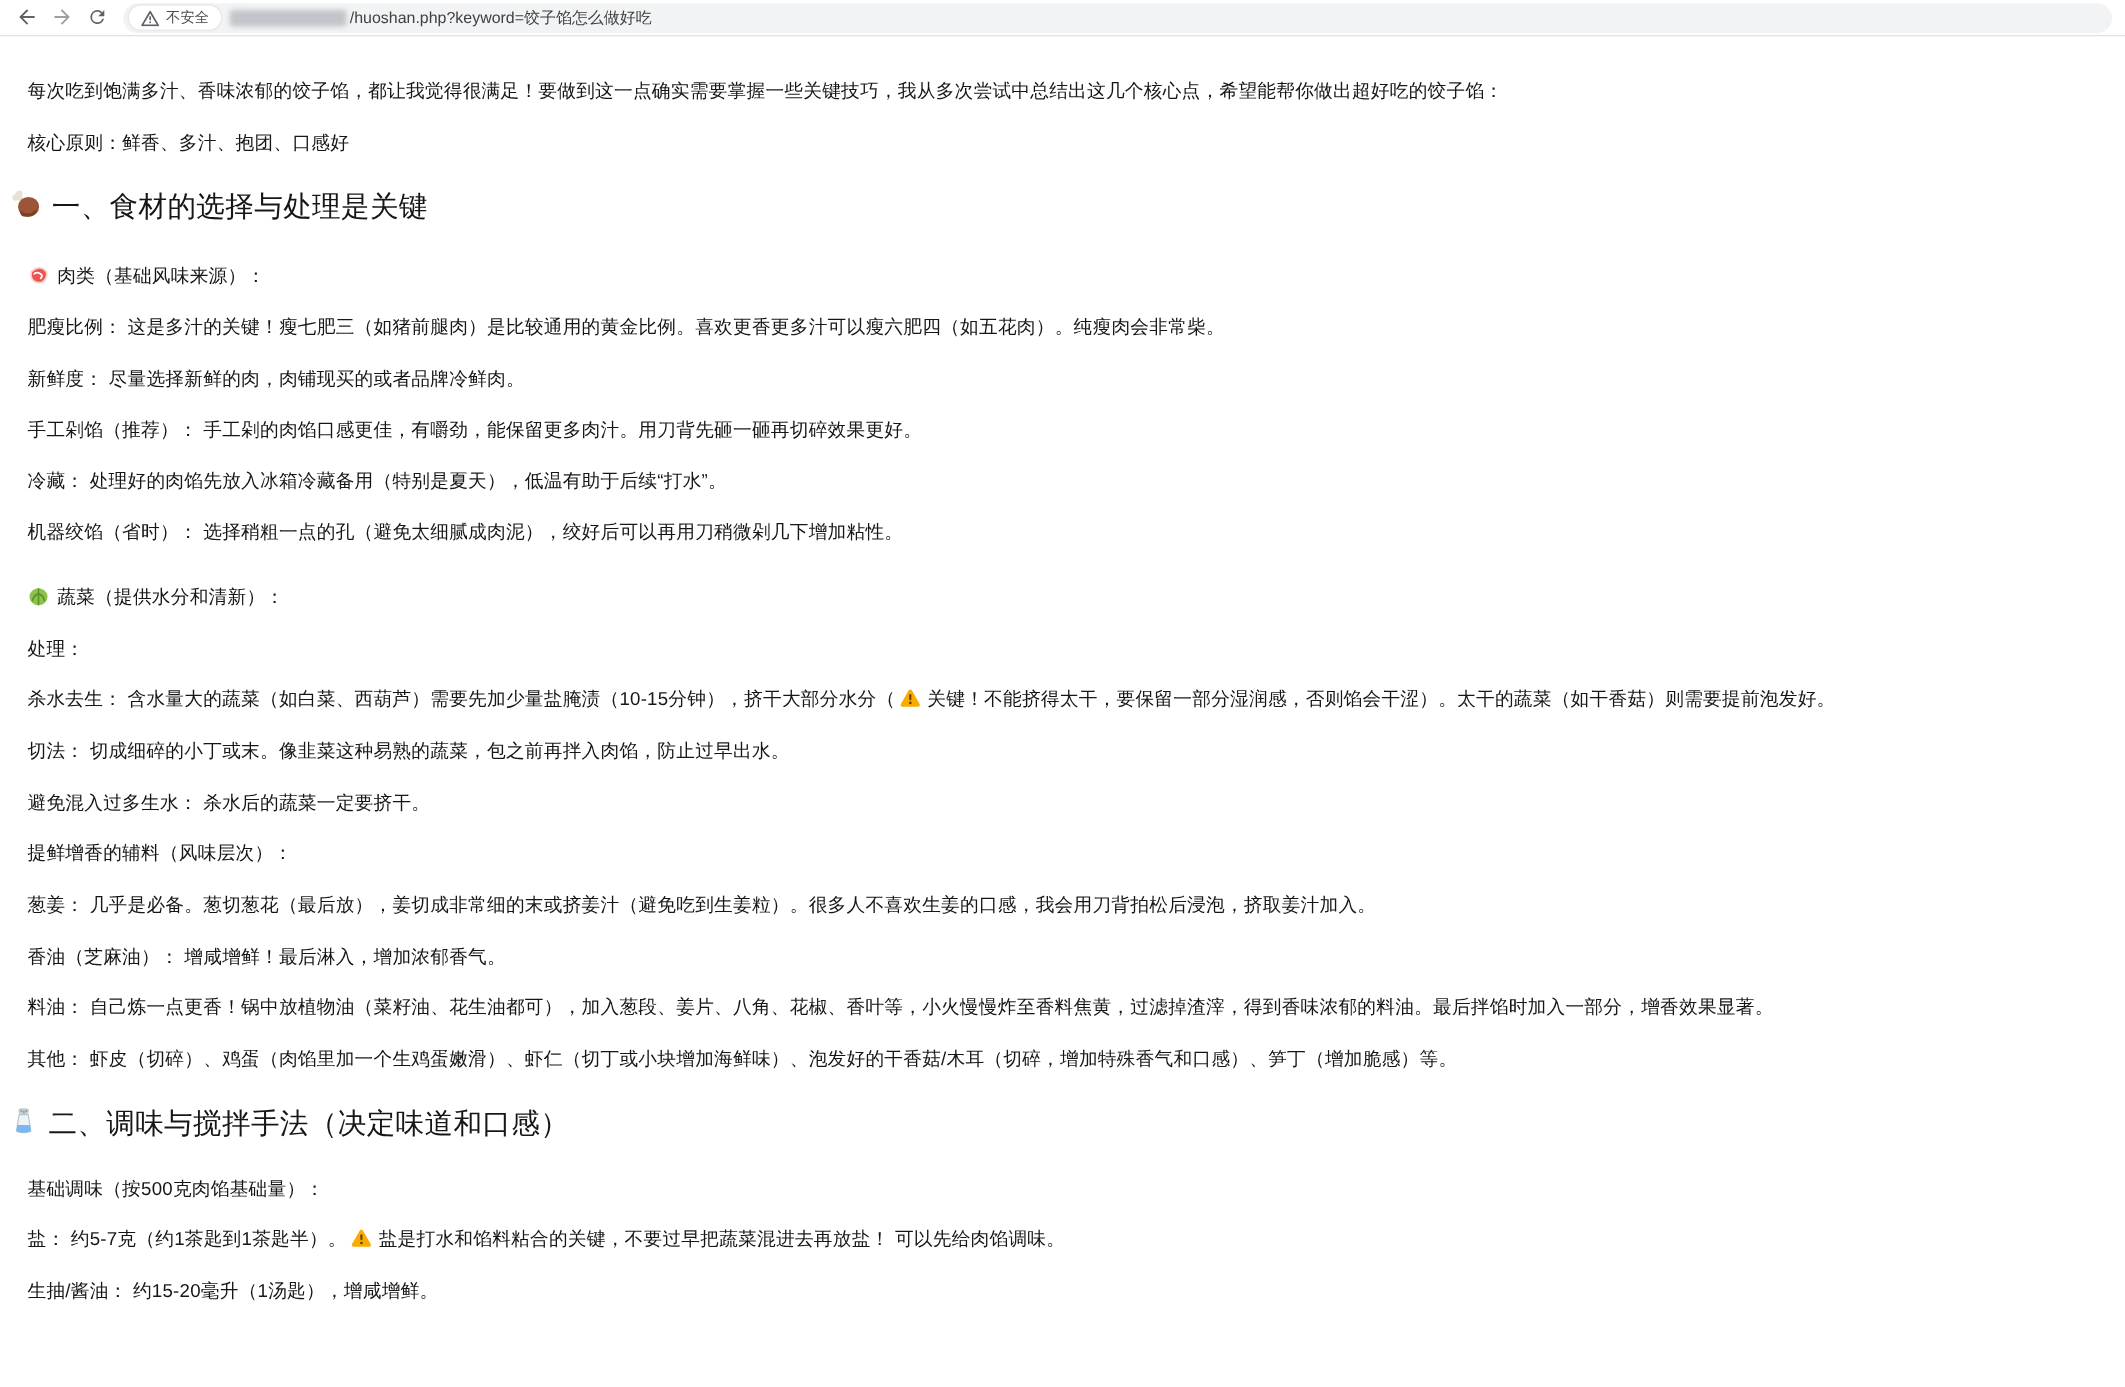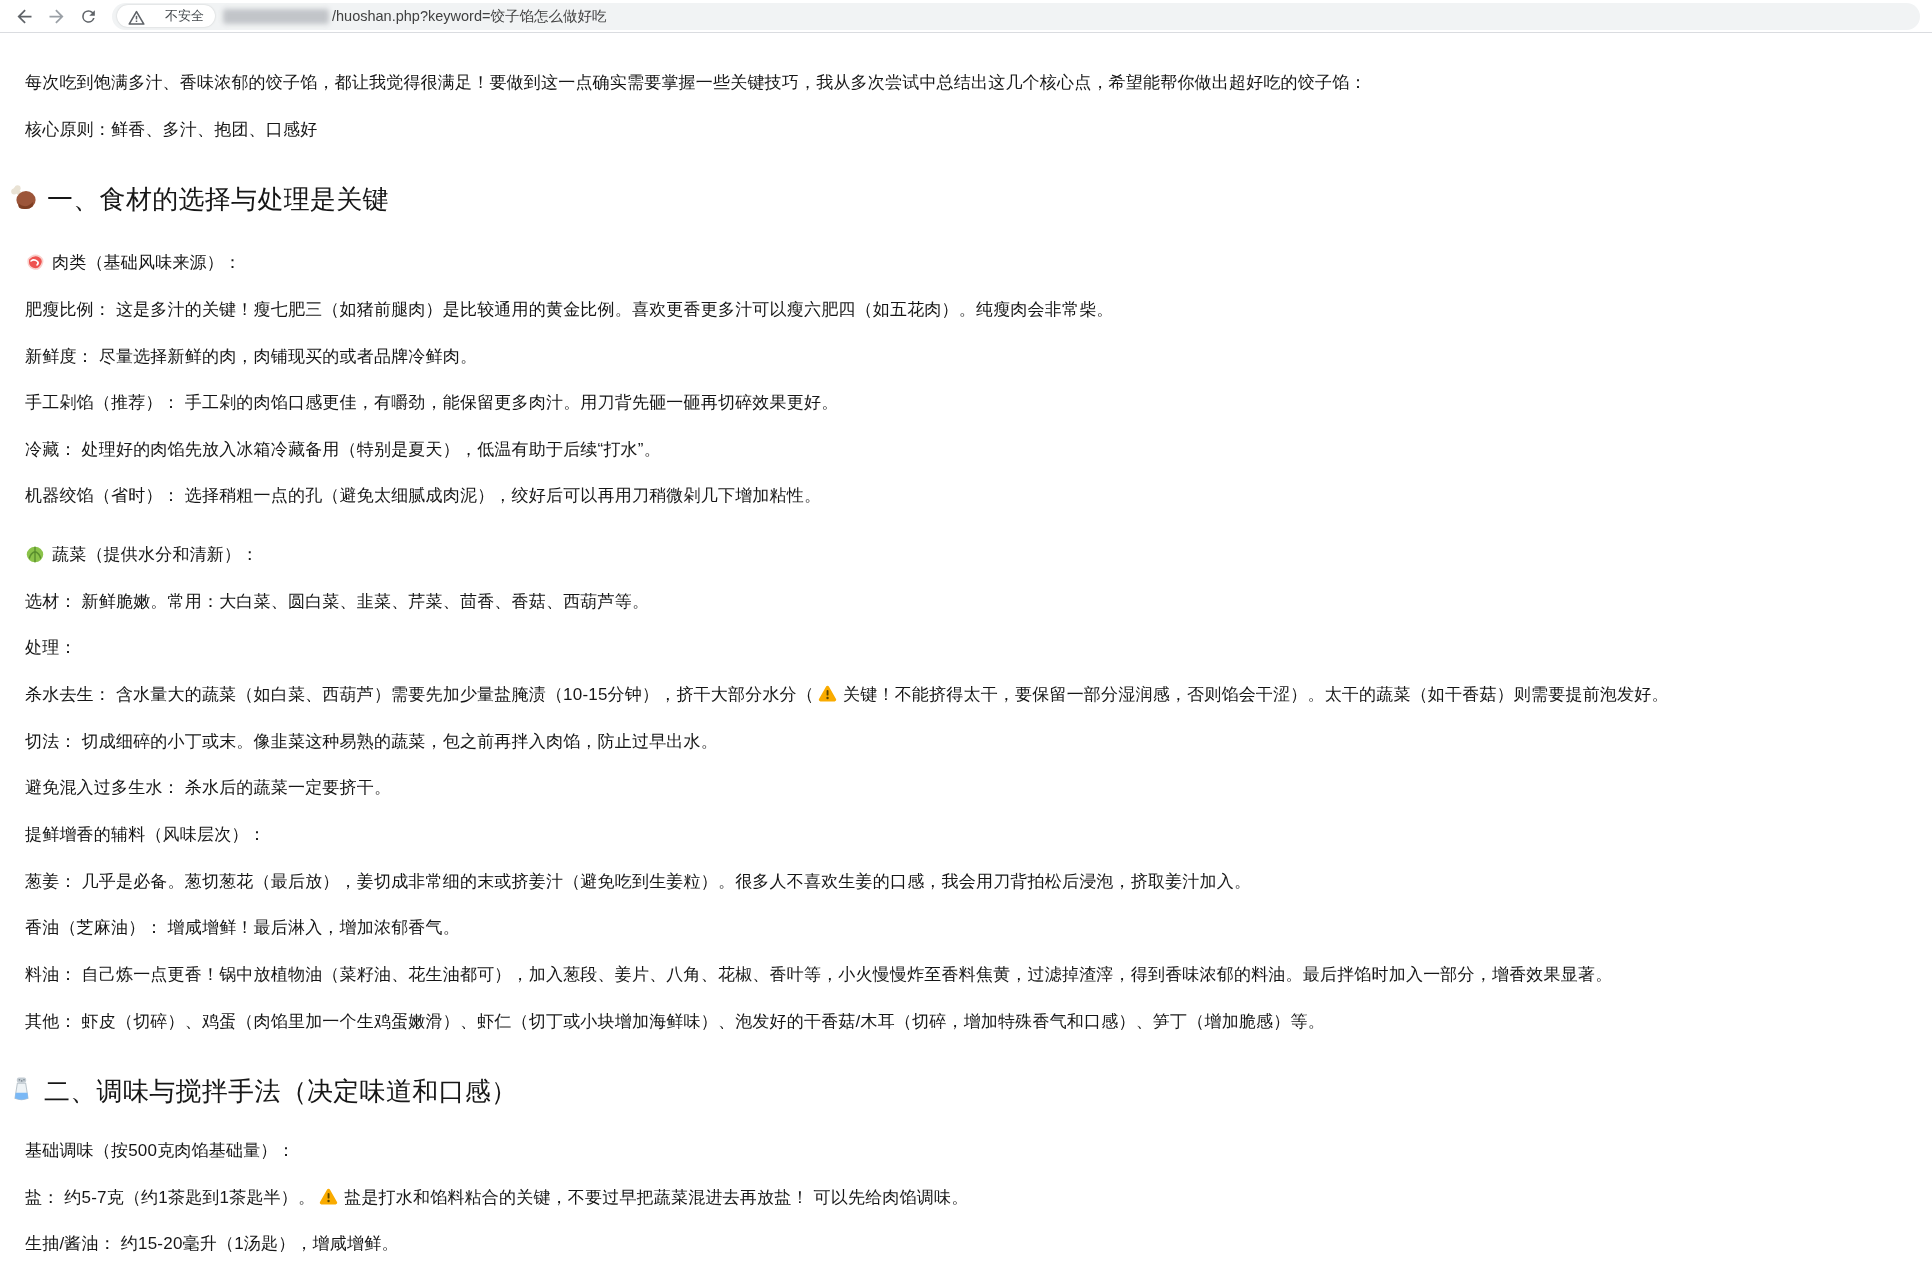--- a/index.html
+++ b/index.html
@@ -37,21 +37,21 @@
     align-items: center;
     padding: 0 14px 0 5px;
     overflow: hidden;
   }
   .security-chip {
     background: #ffffff;
     border-radius: 11px;
     height: 22px;
     display: flex;
     align-items: center;
-    gap: 20px;
+    gap: 6px;
     padding: 0 11px;
     box-shadow: 0 0 2px rgba(0,0,0,0.18);
     flex: 0 0 auto;
     cursor: pointer;
   }
   .security-chip .chip-label {
     font-size: 13px;
     color: #474c50;
   }
   .redacted {
@@ -74,21 +74,21 @@
   .article p {
     font-size: 17px;
     line-height: 1.45;
     margin: 22px 16px;
     letter-spacing: 0.2px;
   }
   .article p.sub { margin-top: 34px; }
   .article h2 {
     font-size: 26px;
     font-weight: 700;
-    margin: 40px 0 30px;
+    margin: 28px 0 30px;
     letter-spacing: 0.3px;
   }
   .article strong { font-weight: 400; }
   .emoji { display: inline-block; }
   .emoji svg { vertical-align: -4px; }
   .emoji.big { margin-right: 10px; }
   .emoji.big svg { vertical-align: -3px; }
   .emoji.inline-warn { margin: 0 6px 0 4px; }
   .emoji.inline-warn svg { vertical-align: -2px; }
   .emoji.lead { margin-right: 7px; }
@@ -150,21 +150,20 @@
         </svg></span><strong>肉类（基础风味来源）：</strong></p>
     <p><strong>肥瘦比例：</strong><span> 这是多汁的关键！</span><strong>瘦七肥三</strong><span>（如猪前腿肉）是比较通用的黄金比例。喜欢更香更多汁可以</span><strong>瘦六肥四</strong><span>（如五花肉）。纯瘦肉会非常柴。</span></p>
     <p><strong>新鲜度：</strong><span> 尽量选择新鲜的肉，肉铺现买的或者品牌冷鲜肉。</span></p>
     <p><strong>手工剁馅（推荐）：</strong><span> 手工剁的肉馅口感更佳，有嚼劲，能保留更多肉汁。用刀背先砸一砸再切碎效果更好。</span></p>
     <p><strong>冷藏：</strong><span> 处理好的肉馅先放入冰箱冷藏备用（特别是夏天），低温有助于后续“打水”。</span></p>
     <p><strong>机器绞馅（省时）：</strong><span> 选择稍粗一点的孔（避免太细腻成肉泥），绞好后可以再用刀稍微剁几下增加粘性。</span></p>
     <p class="sub"><span class="emoji lead"><svg width="20" height="20" viewBox="0 0 20 20">
           <ellipse cx="10" cy="10.5" rx="8.2" ry="7.8" fill="#8bc34a"></ellipse>
           <path d="M10 3.2 V17.8 M10 7.5 Q5.5 9.5 4.5 14 M10 7.5 Q14.5 9.5 15.5 14" fill="none" stroke="#5a8f2e" stroke-width="1.4" stroke-linecap="round"></path>
         </svg></span><strong>蔬菜（提供水分和清新）：</strong></p>
-    <p><strong>选材：</strong><span> 新鲜脆嫩。常用：大白菜、圆白菜、韭菜、芹菜、茴香、香菇、西葫芦等。</span></p>
     <p><strong>处理：</strong></p>
     <p><strong>杀水去生：</strong><span> 含水量大的蔬菜（如白菜、西葫芦）需要先加少量盐腌渍（10-15分钟），挤干</span><strong>大部分</strong><span>水分（</span><span class="emoji inline-warn"><svg width="19" height="17" viewBox="0 0 19 17">
           <path d="M8.1 1.6 L1 14 a1.6 1.6 0 0 0 1.4 2.4 h14.2 a1.6 1.6 0 0 0 1.4 -2.4 L10.9 1.6 a1.6 1.6 0 0 0 -2.8 0Z" fill="#f9ab00"></path>
           <rect x="8.6" y="5" width="1.9" height="5.6" rx=".95" fill="#5c4500"></rect>
           <circle cx="9.55" cy="13" r="1.2" fill="#5c4500"></circle>
         </svg></span><strong>关键！不能挤得太干，要保留一部分湿润感，否则馅会干涩</strong><span>）。太干的蔬菜（如干香菇）则需要提前泡发好。</span></p>
     <p><strong>切法：</strong><span> 切成细碎的小丁或末。像韭菜这种易熟的蔬菜，包之前再拌入肉馅，防止过早出水。</span></p>
     <p><strong>避免混入过多生水：</strong><span> 杀水后的蔬菜一定要挤干。</span></p>
     <p><strong>提鲜增香的辅料（风味层次）：</strong></p>
     <p><strong>葱姜：</strong><span> 几乎是必备。葱切葱花（最后放），姜切成非常细的末或挤姜汁（避免吃到生姜粒）。很多人不喜欢生姜的口感，我会用刀背拍松后浸泡，挤取姜汁加入。</span></p>

